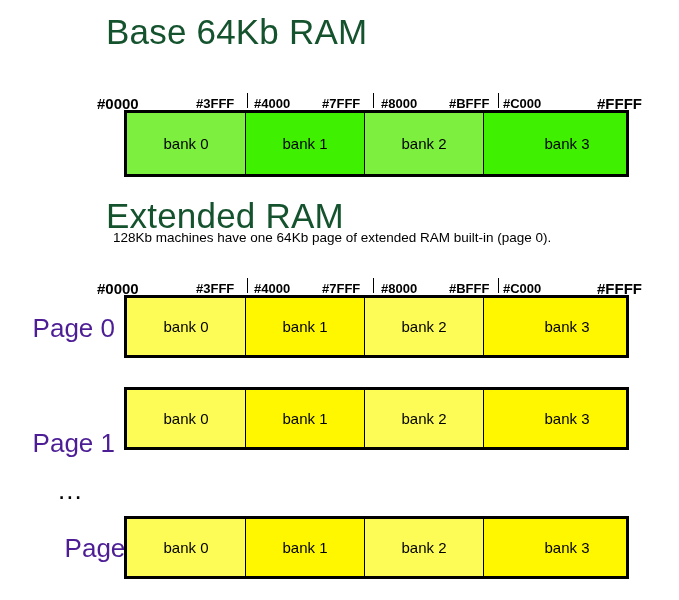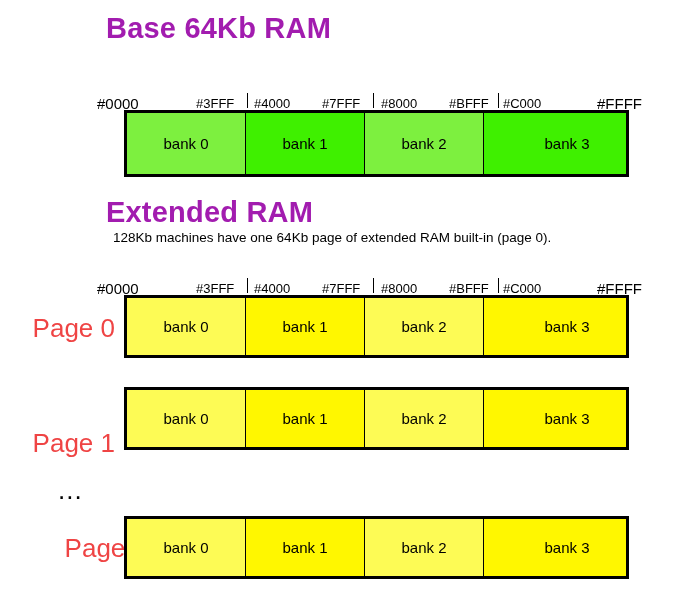--- a/index.html
+++ b/index.html
@@ -17,25 +17,25 @@
   }
 
   
   .section {
     position: absolute;
     left: 0;
     width: 679px;
   }
   .heading {
     position: absolute;
-    font-size: 29px;
-    font-weight: bold;
+    font-size: 35px;
+    font-weight: normal;
     letter-spacing: 0.2px;
     white-space: nowrap;
-    color: #a21caf;
+    color: #14532d;
   }
   .desc {
     position: absolute;
     font-size: 13.5px;
     line-height: 17px;
     white-space: nowrap;
     color: #000;
   }
   .desc div { white-space: nowrap; }
 
@@ -44,20 +44,21 @@
     position: absolute;
     height: 18px;
     font-size: 13px;
     color: #000;
   }
   .ruler .addr {
     position: absolute;
     top: 4px;
     white-space: nowrap;
     line-height: 18px;
+    font-weight: bold;
   }
   .ruler .addr.big { font-size: 15px; }
   .ruler .tick {
     position: absolute;
     top: 2px;
     width: 1px;
     height: 15px;
     background: #000;
   }
 
@@ -79,21 +80,21 @@
     color: #000;
     border-right: 1px solid #000;
   }
   .bank:last-child { border-right: none; padding-left: 24px; }
 
   .page-label {
     position: absolute;
     font-size: 26px;
     white-space: nowrap;
     text-align: right;
-    color: #ef4444;
+    color: #4c1d95;
   }
   .ellipsis {
     position: absolute;
     font-size: 26px;
     letter-spacing: 1px;
     color: #000;
   }
 </style>
 </head>
 <body>

